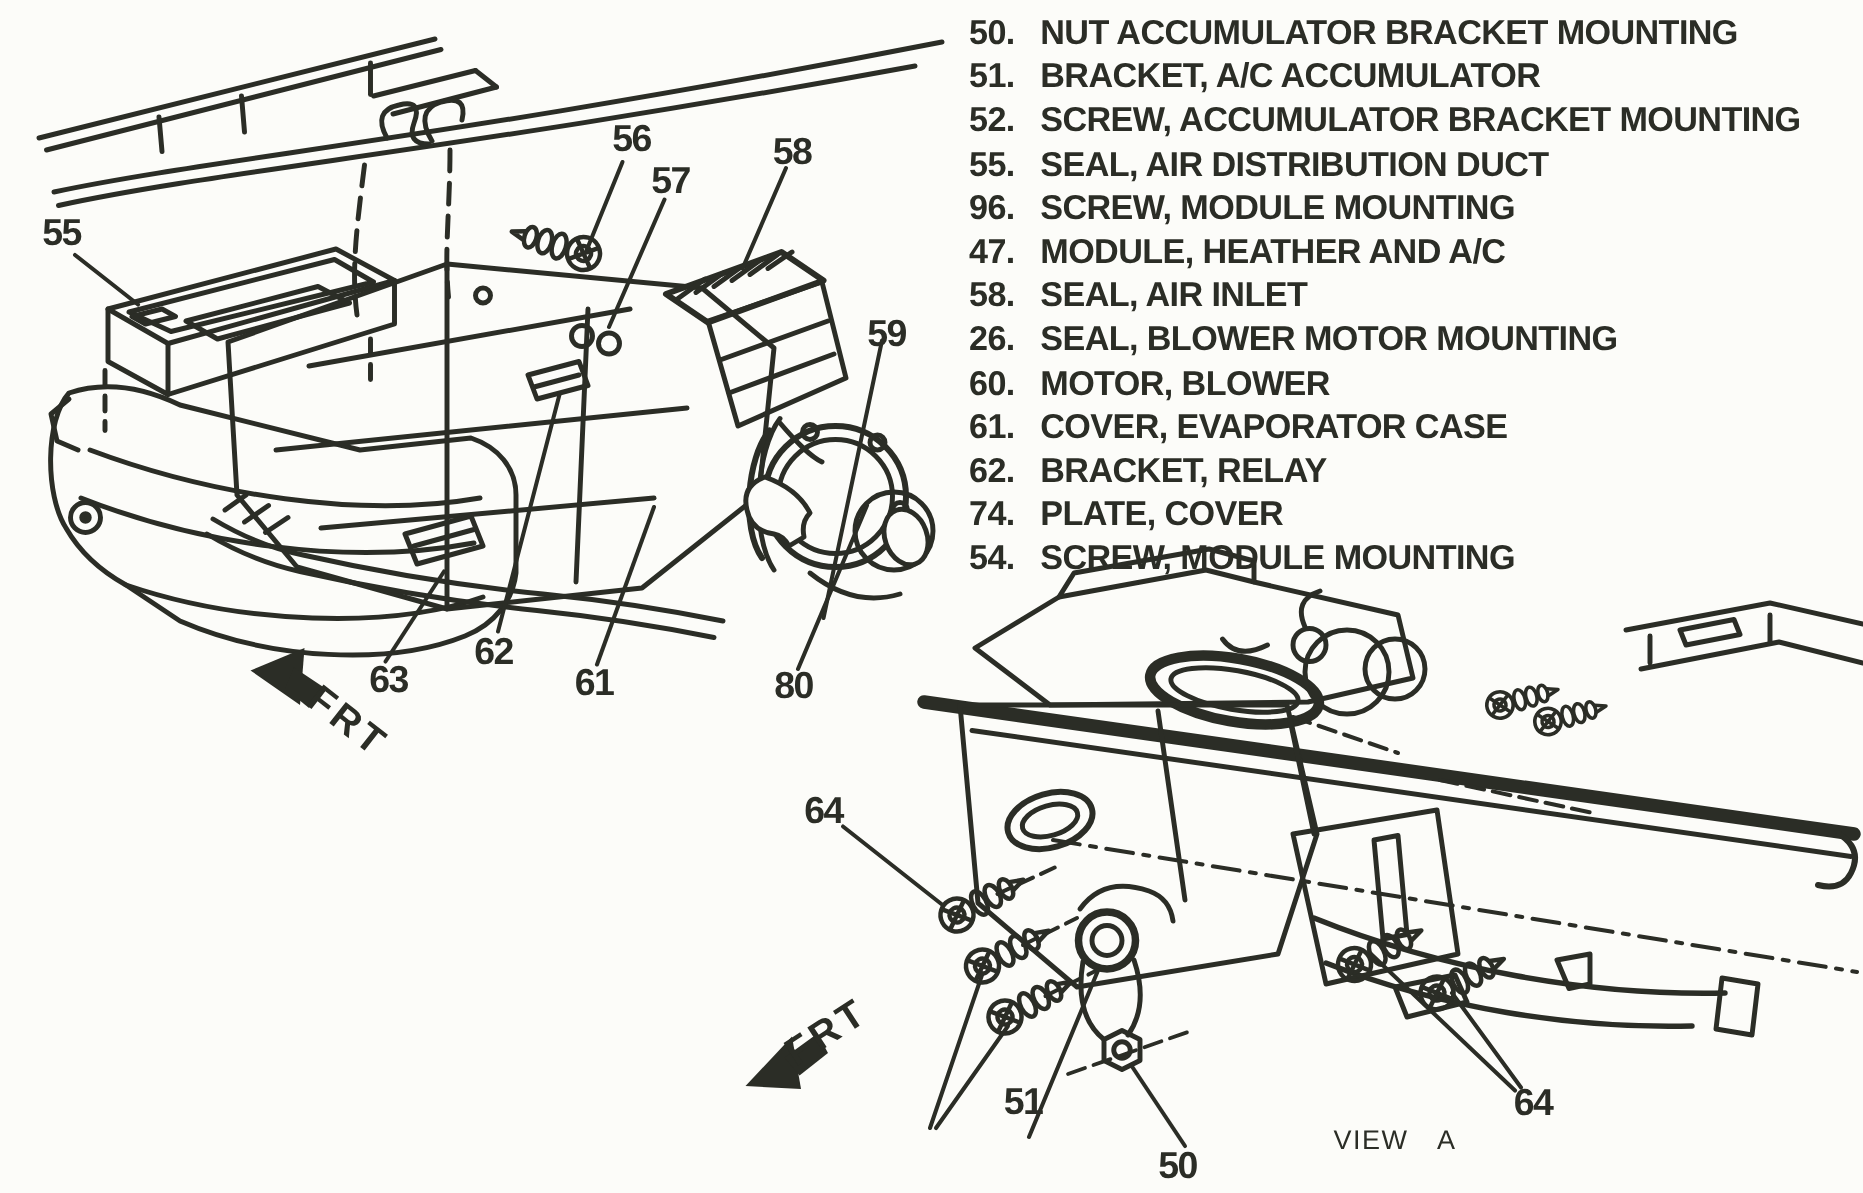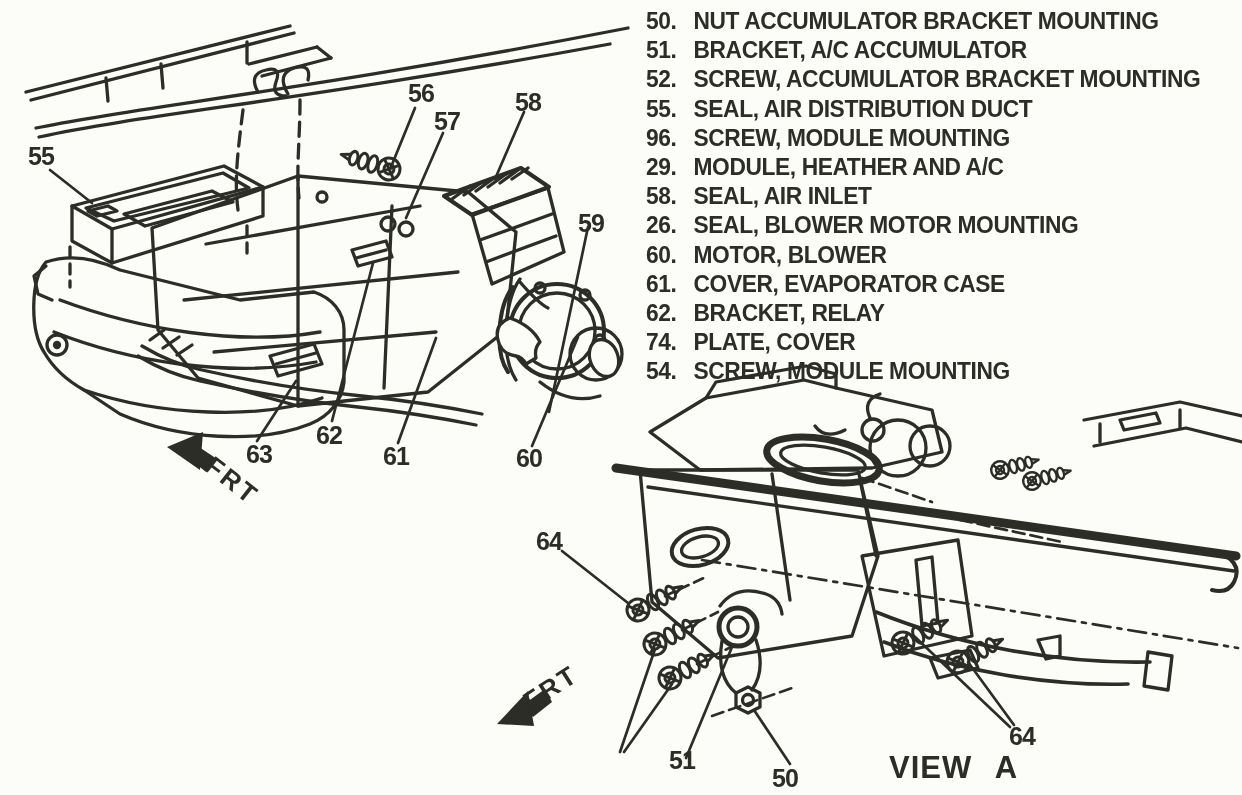--- a/index.html
+++ b/index.html
@@ -25,21 +25,21 @@
     position:absolute;font-size:25px;font-weight:700;letter-spacing:-1px;
     transform:translate(-50%,-50%);white-space:nowrap;
   }
   .frt{
     position:absolute;font-size:26px;font-weight:700;letter-spacing:3px;
     white-space:nowrap;
   }
   .frt1{left:232px;top:481px;transform:translate(-50%,-50%) rotate(38deg);}
   .frt2{left:551px;top:688px;transform:translate(-50%,-50%) rotate(-33deg);}
   .viewcap{
-    position:absolute;left:889px;top:750px;font-size:31px;font-weight:700;
+    position:absolute;left:889px;top:750px;font-size:18px;font-weight:400;
     word-spacing:14px;letter-spacing:1px;white-space:nowrap;
   }
 </style>
 </head>
 <body>
 
 <div class="stage">
 
 <svg class="art" width="1242" height="795" viewBox="0 0 1242 795">
   <defs>
@@ -224,43 +224,43 @@
     <polygon points="523,705 545,689 552,702 533,717"></polygon>
   </g>
 </svg>
 
 <ol class="legend">
   <li><span class="num">50.</span><span>NUT ACCUMULATOR BRACKET MOUNTING</span></li>
   <li><span class="num">51.</span><span>BRACKET, A/C ACCUMULATOR</span></li>
   <li><span class="num">52.</span><span>SCREW, ACCUMULATOR BRACKET MOUNTING</span></li>
   <li><span class="num">55.</span><span>SEAL, AIR DISTRIBUTION DUCT</span></li>
   <li><span class="num">96.</span><span>SCREW, MODULE MOUNTING</span></li>
-  <li><span class="num">29.</span><span>MODULE, HEATHER AND A/C</span></li>
+  <li><span class="num">47.</span><span>MODULE, HEATHER AND A/C</span></li>
   <li><span class="num">58.</span><span>SEAL, AIR INLET</span></li>
   <li><span class="num">26.</span><span>SEAL, BLOWER MOTOR MOUNTING</span></li>
   <li><span class="num">60.</span><span>MOTOR, BLOWER</span></li>
   <li><span class="num">61.</span><span>COVER, EVAPORATOR CASE</span></li>
   <li><span class="num">62.</span><span>BRACKET, RELAY</span></li>
   <li><span class="num">74.</span><span>PLATE, COVER</span></li>
   <li><span class="num">54.</span><span>SCREW, MODULE MOUNTING</span></li>
 </ol>
 
 <div class="callout" style="left:41px;top:156px">55</div>
 <div class="callout" style="left:421px;top:93px">56</div>
 <div class="callout" style="left:447px;top:121px">57</div>
 <div class="callout" style="left:528px;top:102px">58</div>
 <div class="callout" style="left:591px;top:223px">59</div>
-<div class="callout" style="left:529px;top:458px">60</div>
+<div class="callout" style="left:529px;top:458px">80</div>
 <div class="callout" style="left:396px;top:456px">61</div>
 <div class="callout" style="left:329px;top:435px">62</div>
 <div class="callout" style="left:259px;top:454px">63</div>
 
 <div class="callout" style="left:549px;top:541px">64</div>
 <div class="callout" style="left:618px;top:812px">52</div>
-<div class="callout" style="left:682px;top:760px">51</div>
+<div class="callout" style="left:682px;top:735px">51</div>
 <div class="callout" style="left:785px;top:778px">50</div>
 <div class="callout" style="left:1022px;top:736px">64</div>
 
 <div class="frt frt1">FRT</div>
 <div class="frt frt2">FRT</div>
 
 <div class="viewcap">VIEW A</div>
 
 </div>
 

